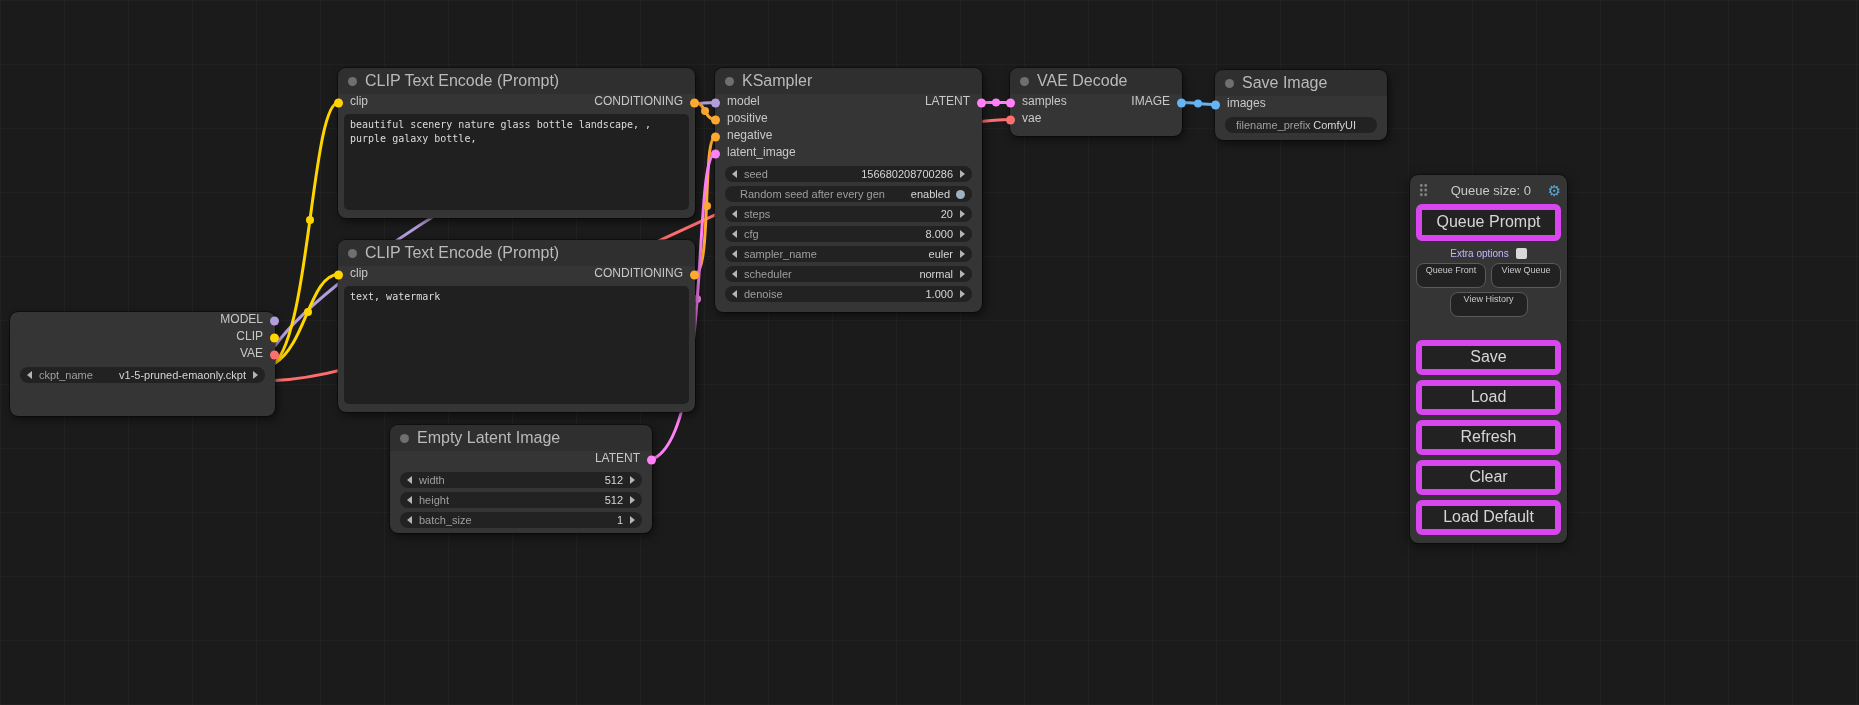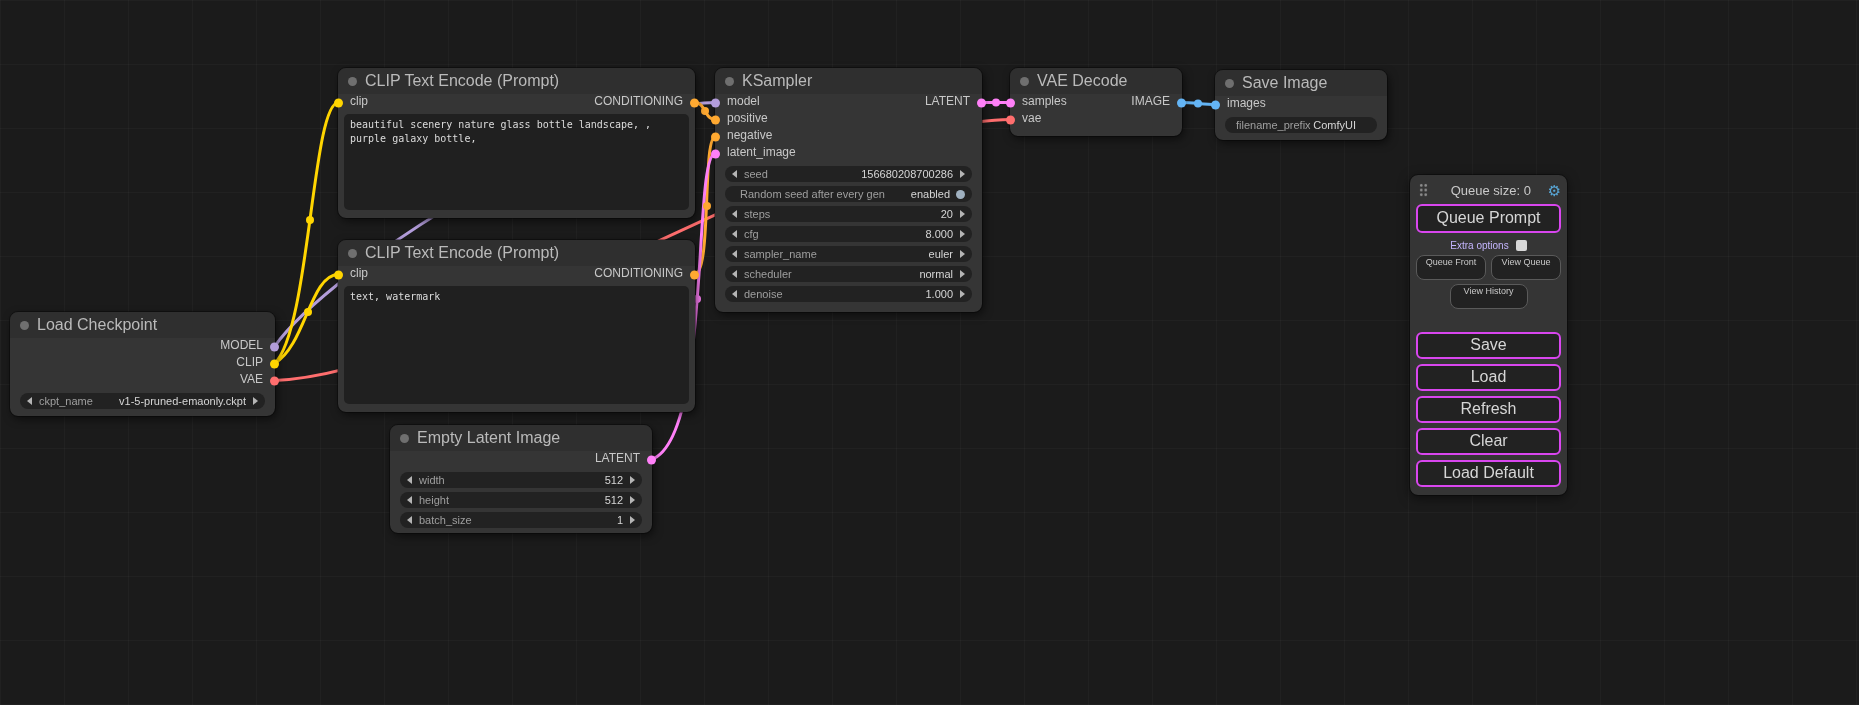--- a/index.html
+++ b/index.html
@@ -43,21 +43,21 @@
     overflow:hidden; white-space:pre-wrap; }
 
   .queue-panel { position:absolute; left:1410px; top:175px; width:157px; z-index:3;
     background:#353535; border-radius:8px; box-shadow:0 3px 12px rgba(0,0,0,.55);
     outline:1px solid rgba(0,0,0,.35); padding:6px 6px 8px; }
   .qp-header { display:flex; align-items:center; height:18px; color:#c9c9c9; font-size:13px; }
   .drag-handle { width:9px; height:14px; margin:0 6px 0 3px; flex:0 0 auto;
     background-image:radial-gradient(circle,#8d8d8d 1.2px,transparent 1.4px); background-size:4.5px 4.7px; }
   .qp-title { flex:1; text-align:center; }
   .gear { color:#58a6d6; font-size:15px; line-height:1; cursor:pointer; }
-  .btn { display:block; width:100%; background:#222; color:#d6d6d6; border:2px solid #d946ef;
+  .btn { display:block; width:100%; background:#222; color:#d6d6d6; border:6px solid #d946ef;
     border-radius:6px; text-align:center; font-family:inherit; cursor:pointer; }
   .btn-xl { font-size:16px; padding:3px 0 4px; margin-top:5px; }
   .extra-row { display:flex; align-items:flex-end; justify-content:center; gap:7px; margin-top:7px;
     color:#c4b5fd; font-size:10px; }
   .checkbox { width:11px; height:11px; background:#d8d8d8; border-radius:2px; cursor:pointer; }
   .small-row { display:flex; gap:5px; margin-top:4px; }
   .btn-sm { flex:1; font-size:9px; padding:1px 0 12px; border-radius:8px; border:1px solid #5a5a5a;
     background:#222; color:#c9c9c9; font-family:inherit; cursor:pointer; }
   .btn-history { display:block; flex:none; width:78px; margin:4px auto 0; }
   .btn-lg { font-size:16px; padding:2px 0 3px; margin-top:5px; }
@@ -83,24 +83,20 @@
   <circle cx="308" cy="312" r="4" fill="#ffd500"></circle>
   <circle cx="637" cy="248" r="4" fill="#ff6e6e"></circle>
   <circle cx="705" cy="111" r="4" fill="#ffa931"></circle>
   <circle cx="707" cy="206" r="4" fill="#ffa931"></circle>
   <circle cx="697" cy="299" r="4" fill="#ff80f8"></circle>
   <circle cx="996" cy="102.5" r="4" fill="#ff80f8"></circle>
   <circle cx="1198" cy="103.5" r="4" fill="#64b5f6"></circle>
 </svg>
 
 <div class="node" style="left:10px;top:312px;width:265px;height:104px;">
-  <div class="node-header">
-    <span class="collapse-dot"></span>
-    <span class="node-title">Load Checkpoint</span>
-  </div>
   <div class="slot-row only-out">
     <span>MODEL</span>
     <span class="dot dot-right c-model"></span>
   </div>
   <div class="slot-row only-out">
     <span>CLIP</span>
     <span class="dot dot-right c-clip"></span>
   </div>
   <div class="slot-row only-out">
     <span>VAE</span>

